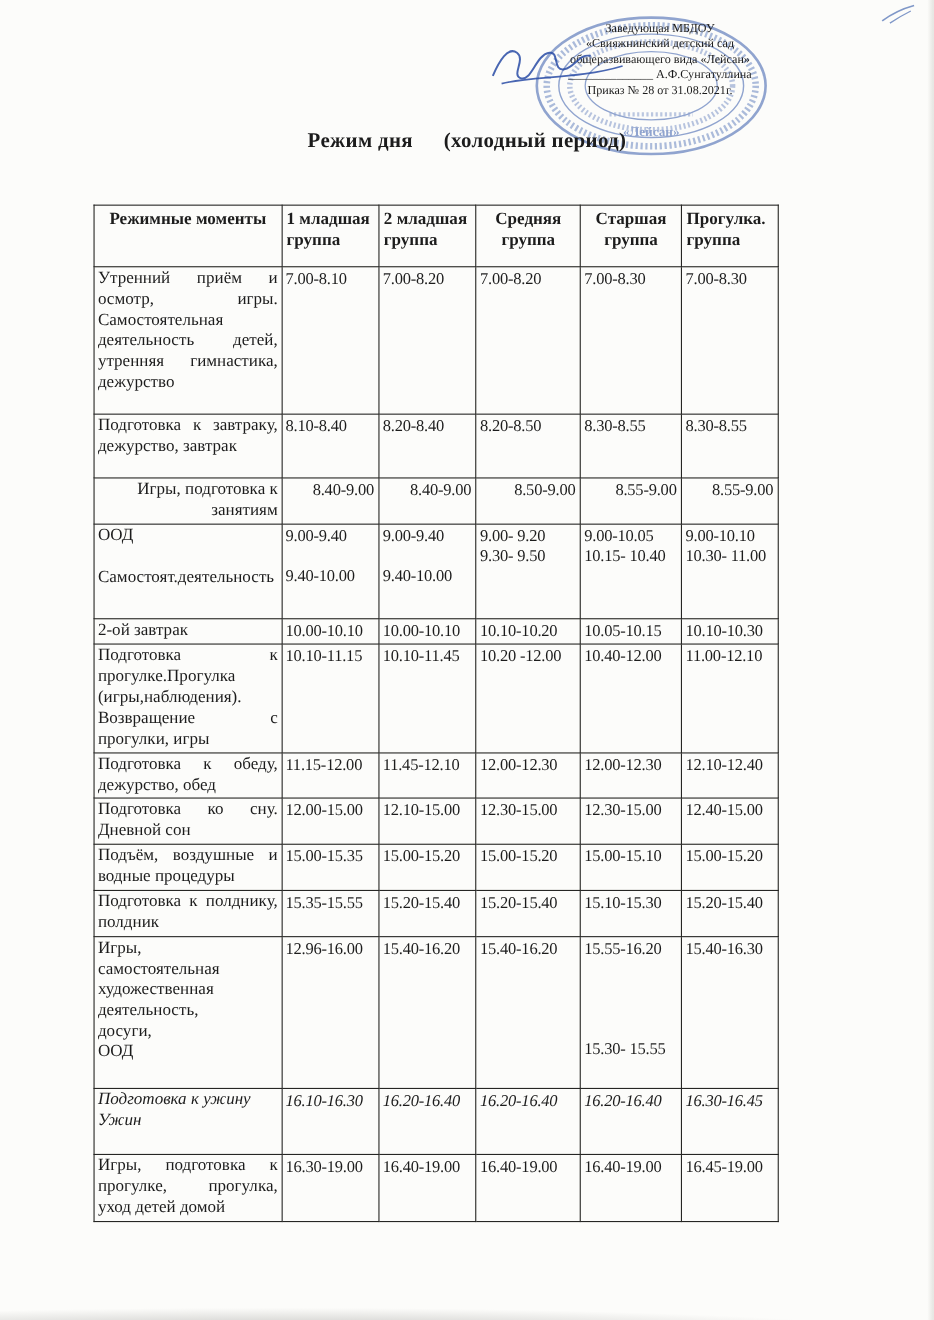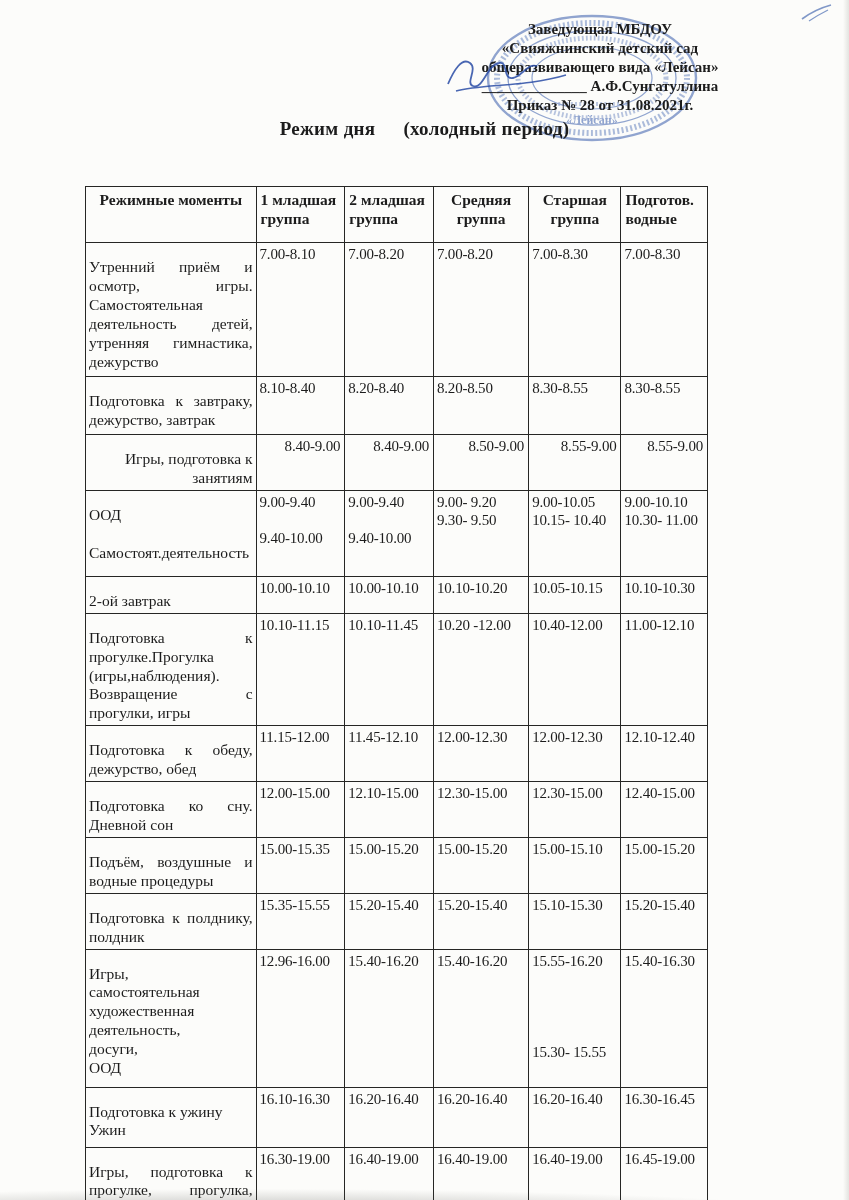--- a/index.html
+++ b/index.html
@@ -38,22 +38,22 @@
     opacity: 0.65;
   }
 
   
   .header-block {
     position: absolute;
     top: 20px;
     left: 400px;
     width: 400px;
     text-align: center;
-    font-weight: 700;
-    font-size: 15px;
+    font-weight: 400;
+    font-size: 11px;
     line-height: 1.27;
     z-index: 2;
   }
   .sig-row { position: relative; }
   .signature {
     position: absolute;
     left: 38px;
     top: -27px;
     width: 140px;
     height: 48px;
@@ -98,41 +98,41 @@
     padding-top: 4px;
   }
   .schedule thead th:nth-child(1),
   .schedule thead th:nth-child(4),
   .schedule thead th:nth-child(5) { text-align: center; }
 
   .schedule td.moment {
     text-align: justify;
     white-space: pre-line;
     word-wrap: break-word;
-    padding: 15px 3px 2px 3px;
+    padding: 1px 3px 2px 3px;
   }
   .schedule td.time {
     white-space: pre-line;
     font-size: 15px;
     letter-spacing: -0.2px;
     padding-left: 3px;
   }
 
   .schedule tbody tr:nth-child(1)  td { height: 134px; }
   .schedule tbody tr:nth-child(2)  td { height: 58px; }
   .schedule tbody tr:nth-child(3)  td { height: 36px; text-align: right; }
   .schedule tbody tr:nth-child(4)  td { height: 86px; }
   .schedule tbody tr:nth-child(5)  td { height: 20px; }
   .schedule tbody tr:nth-child(6)  td { height: 88px; }
   .schedule tbody tr:nth-child(7)  td { height: 38px; }
   .schedule tbody tr:nth-child(8)  td { height: 38px; }
   .schedule tbody tr:nth-child(9)  td { height: 38px; }
   .schedule tbody tr:nth-child(10) td { height: 38px; }
   .schedule tbody tr:nth-child(11) td { height: 138px; }
-  .schedule tbody tr:nth-child(12) td { height: 60px; }
+  .schedule tbody tr:nth-child(12) td { height: 60px; font-style: italic; }
   .schedule tbody tr:nth-child(13) td { height: 58px; }
 
   
   .scan-shadow {
     position: absolute;
     bottom: 0; left: 0;
     width: 100%; height: 18px;
     background: radial-gradient(120% 240% at 30% 170%, rgba(90,90,85,0.40), rgba(255,255,255,0) 55%);
     z-index: 4;
   }
@@ -194,21 +194,21 @@
         <col style="width:106px">
         <col style="width:93px">
     </colgroup>
     <thead>
       <tr>
           <th>Режимные моменты</th>
           <th>1 младшая группа</th>
           <th>2 младшая группа</th>
           <th>Средняя группа</th>
           <th>Старшая группа</th>
-          <th>Подготов. водные</th>
+          <th>Прогулка. группа</th>
         </tr>
     </thead>
     <tbody>
         <tr>
           <td class="moment">Утренний приём и осмотр, игры. Самостоятельная деятельность детей, утренняя гимнастика, дежурство</td>
           <td class="time">7.00-8.10</td>
           <td class="time">7.00-8.20</td>
           <td class="time">7.00-8.20</td>
           <td class="time">7.00-8.30</td>
           <td class="time">7.00-8.30</td>

